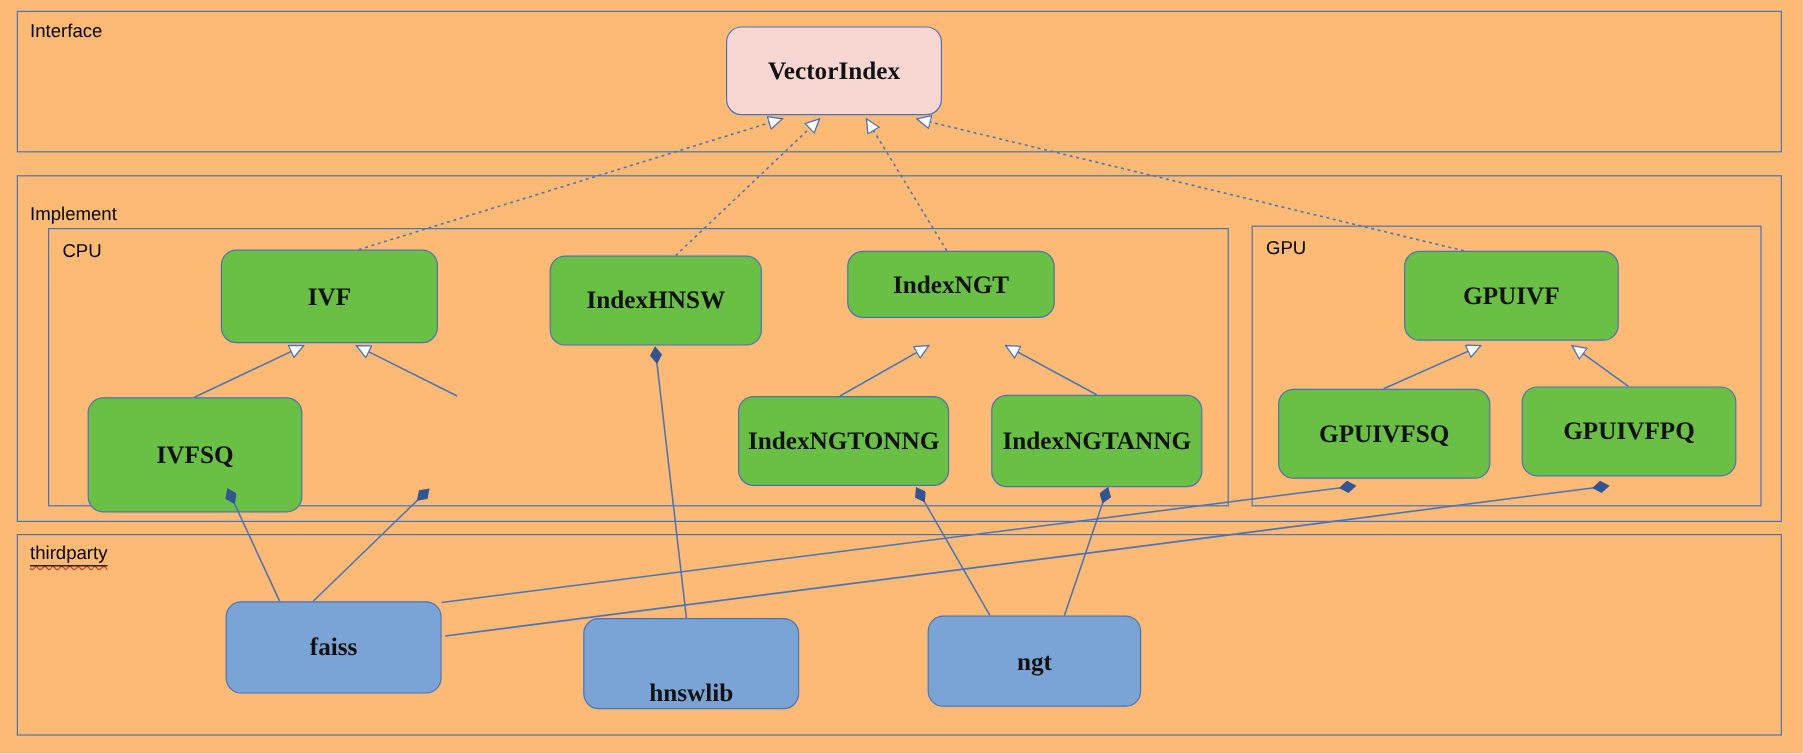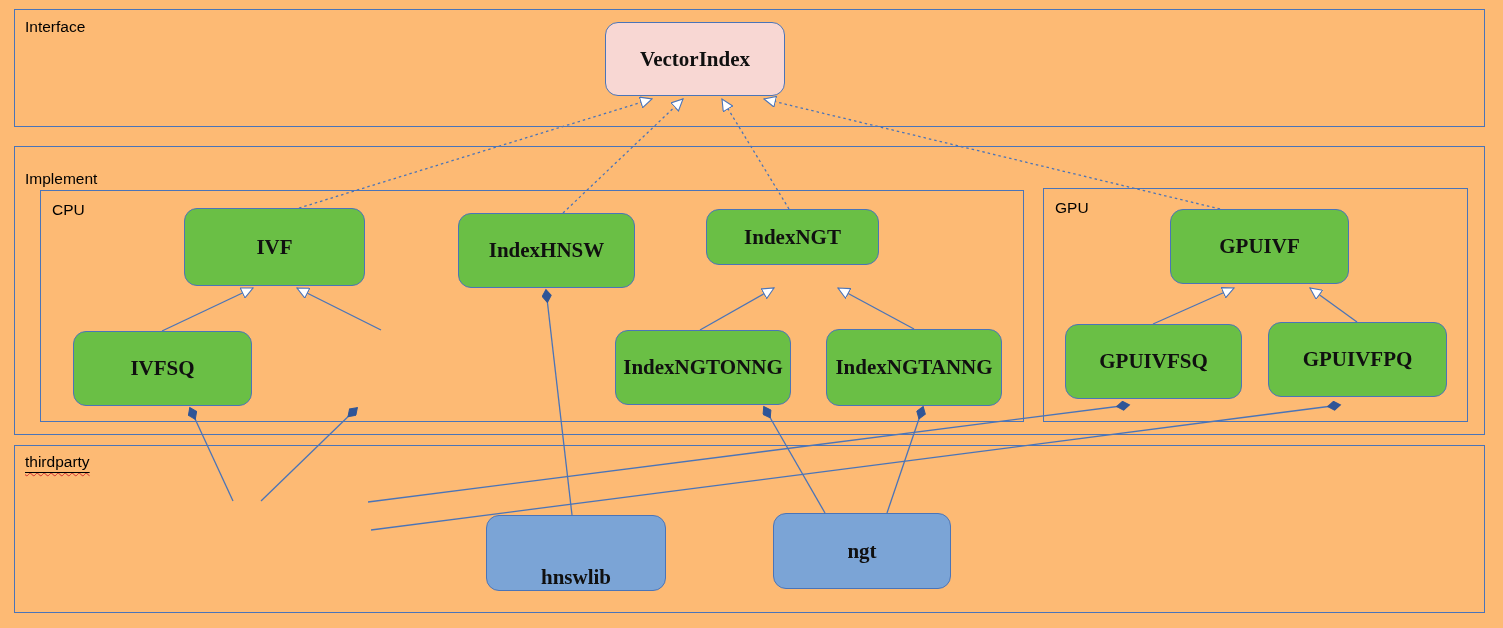--- a/index.html
+++ b/index.html
@@ -49,40 +49,43 @@
 
   <div class="node green" style="left:184px;top:208px;width:181px;height:78px;">
     <span>IVF</span>
   </div>
   <div class="node green" style="left:458px;top:213px;width:177px;height:75px;">
     <span>IndexHNSW</span>
   </div>
   <div class="node green" style="left:706px;top:209px;width:173px;height:56px;">
     <span>IndexNGT</span>
   </div>
-  <div class="node green" style="left:73px;top:331px;width:179px;height:75px;">
+  <div class="node green" style="left:73px;top:331px;width:179px;height:96px;">
     <span>IVFSQ</span>
   </div>
   <div class="node green" style="left:615px;top:330px;width:176px;height:75px;">
     <span>IndexNGTONNG</span>
   </div>
   <div class="node green" style="left:826px;top:329px;width:176px;height:77px;">
     <span>IndexNGTANNG</span>
   </div>
 
   <div class="node green" style="left:1170px;top:209px;width:179px;height:75px;">
     <span>GPUIVF</span>
   </div>
   <div class="node green" style="left:1065px;top:324px;width:177px;height:75px;">
     <span>GPUIVFSQ</span>
   </div>
   <div class="node green" style="left:1268px;top:322px;width:179px;height:75px;">
     <span>GPUIVFPQ</span>
   </div>
 
+  <div class="node blue" style="left:188px;top:501px;width:180px;height:77px;">
+    <span>faiss</span>
+  </div>
   <div class="node blue" style="left:486px;top:515px;width:180px;height:76px;align-items:flex-end;">
     <span>hnswlib</span>
   </div>
   <div class="node blue" style="left:773px;top:513px;width:178px;height:76px;">
     <span>ngt</span>
   </div>
 
   <svg id="edges" xmlns="http://www.w3.org/2000/svg">
     <defs>
       <marker id="tri" markerUnits="userSpaceOnUse" markerWidth="13" markerHeight="12" refX="12" refY="6" orient="auto">

